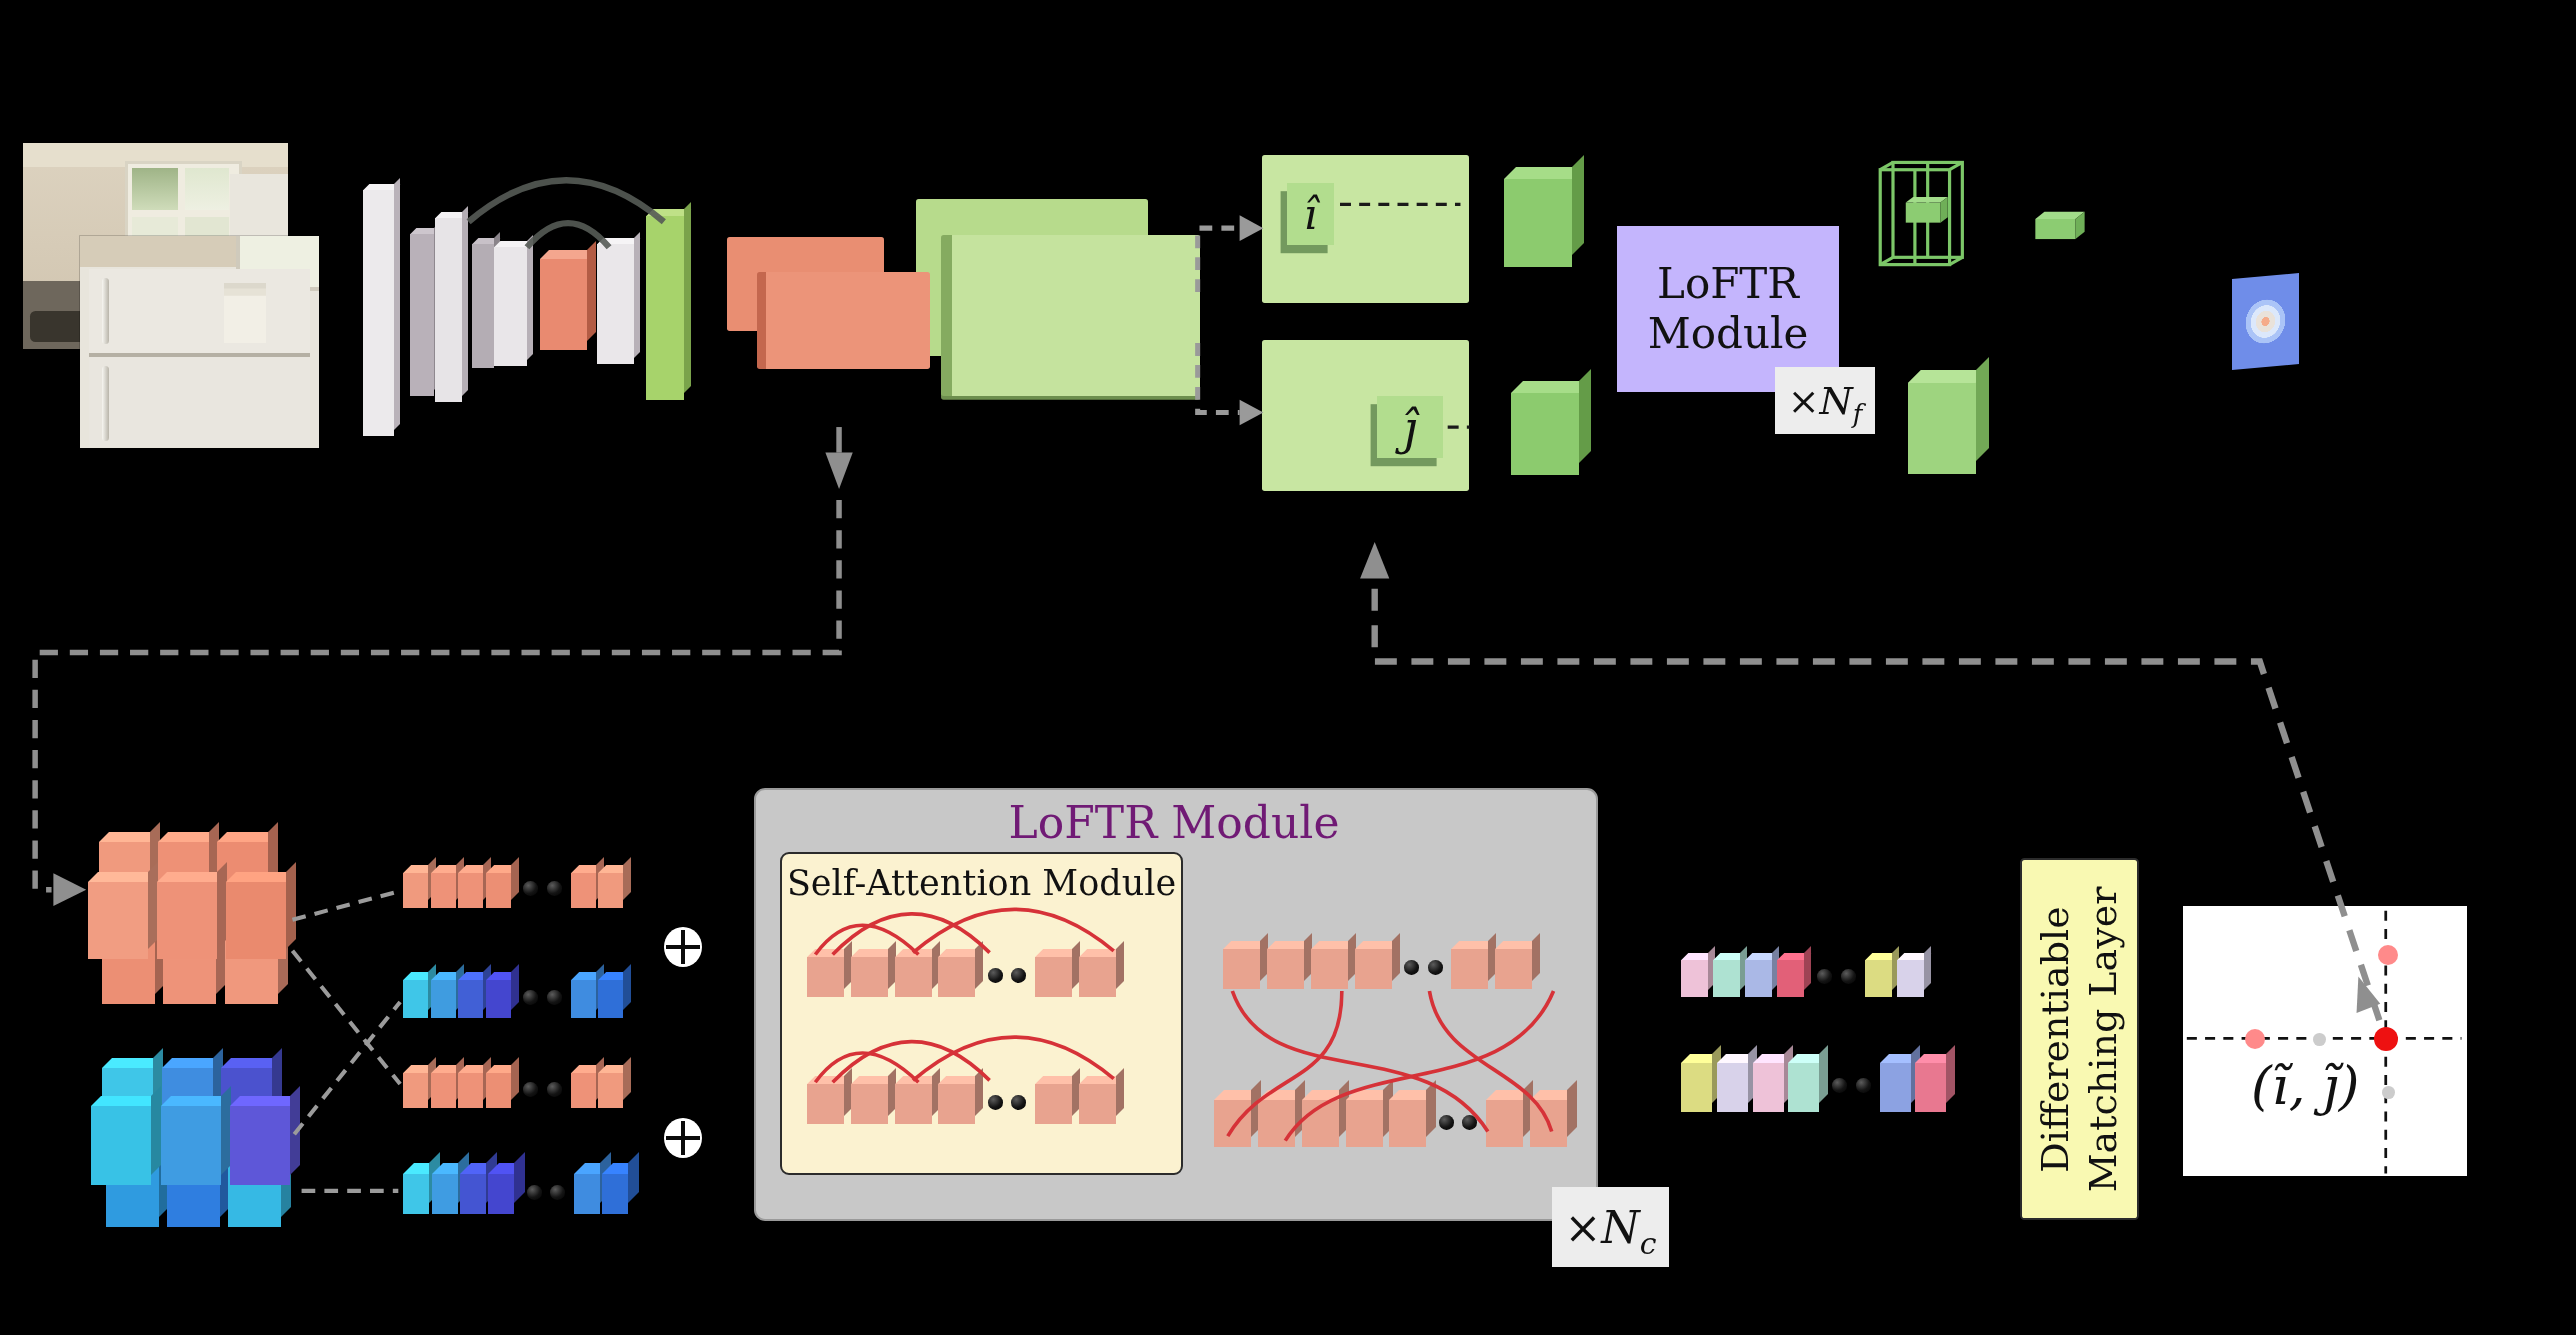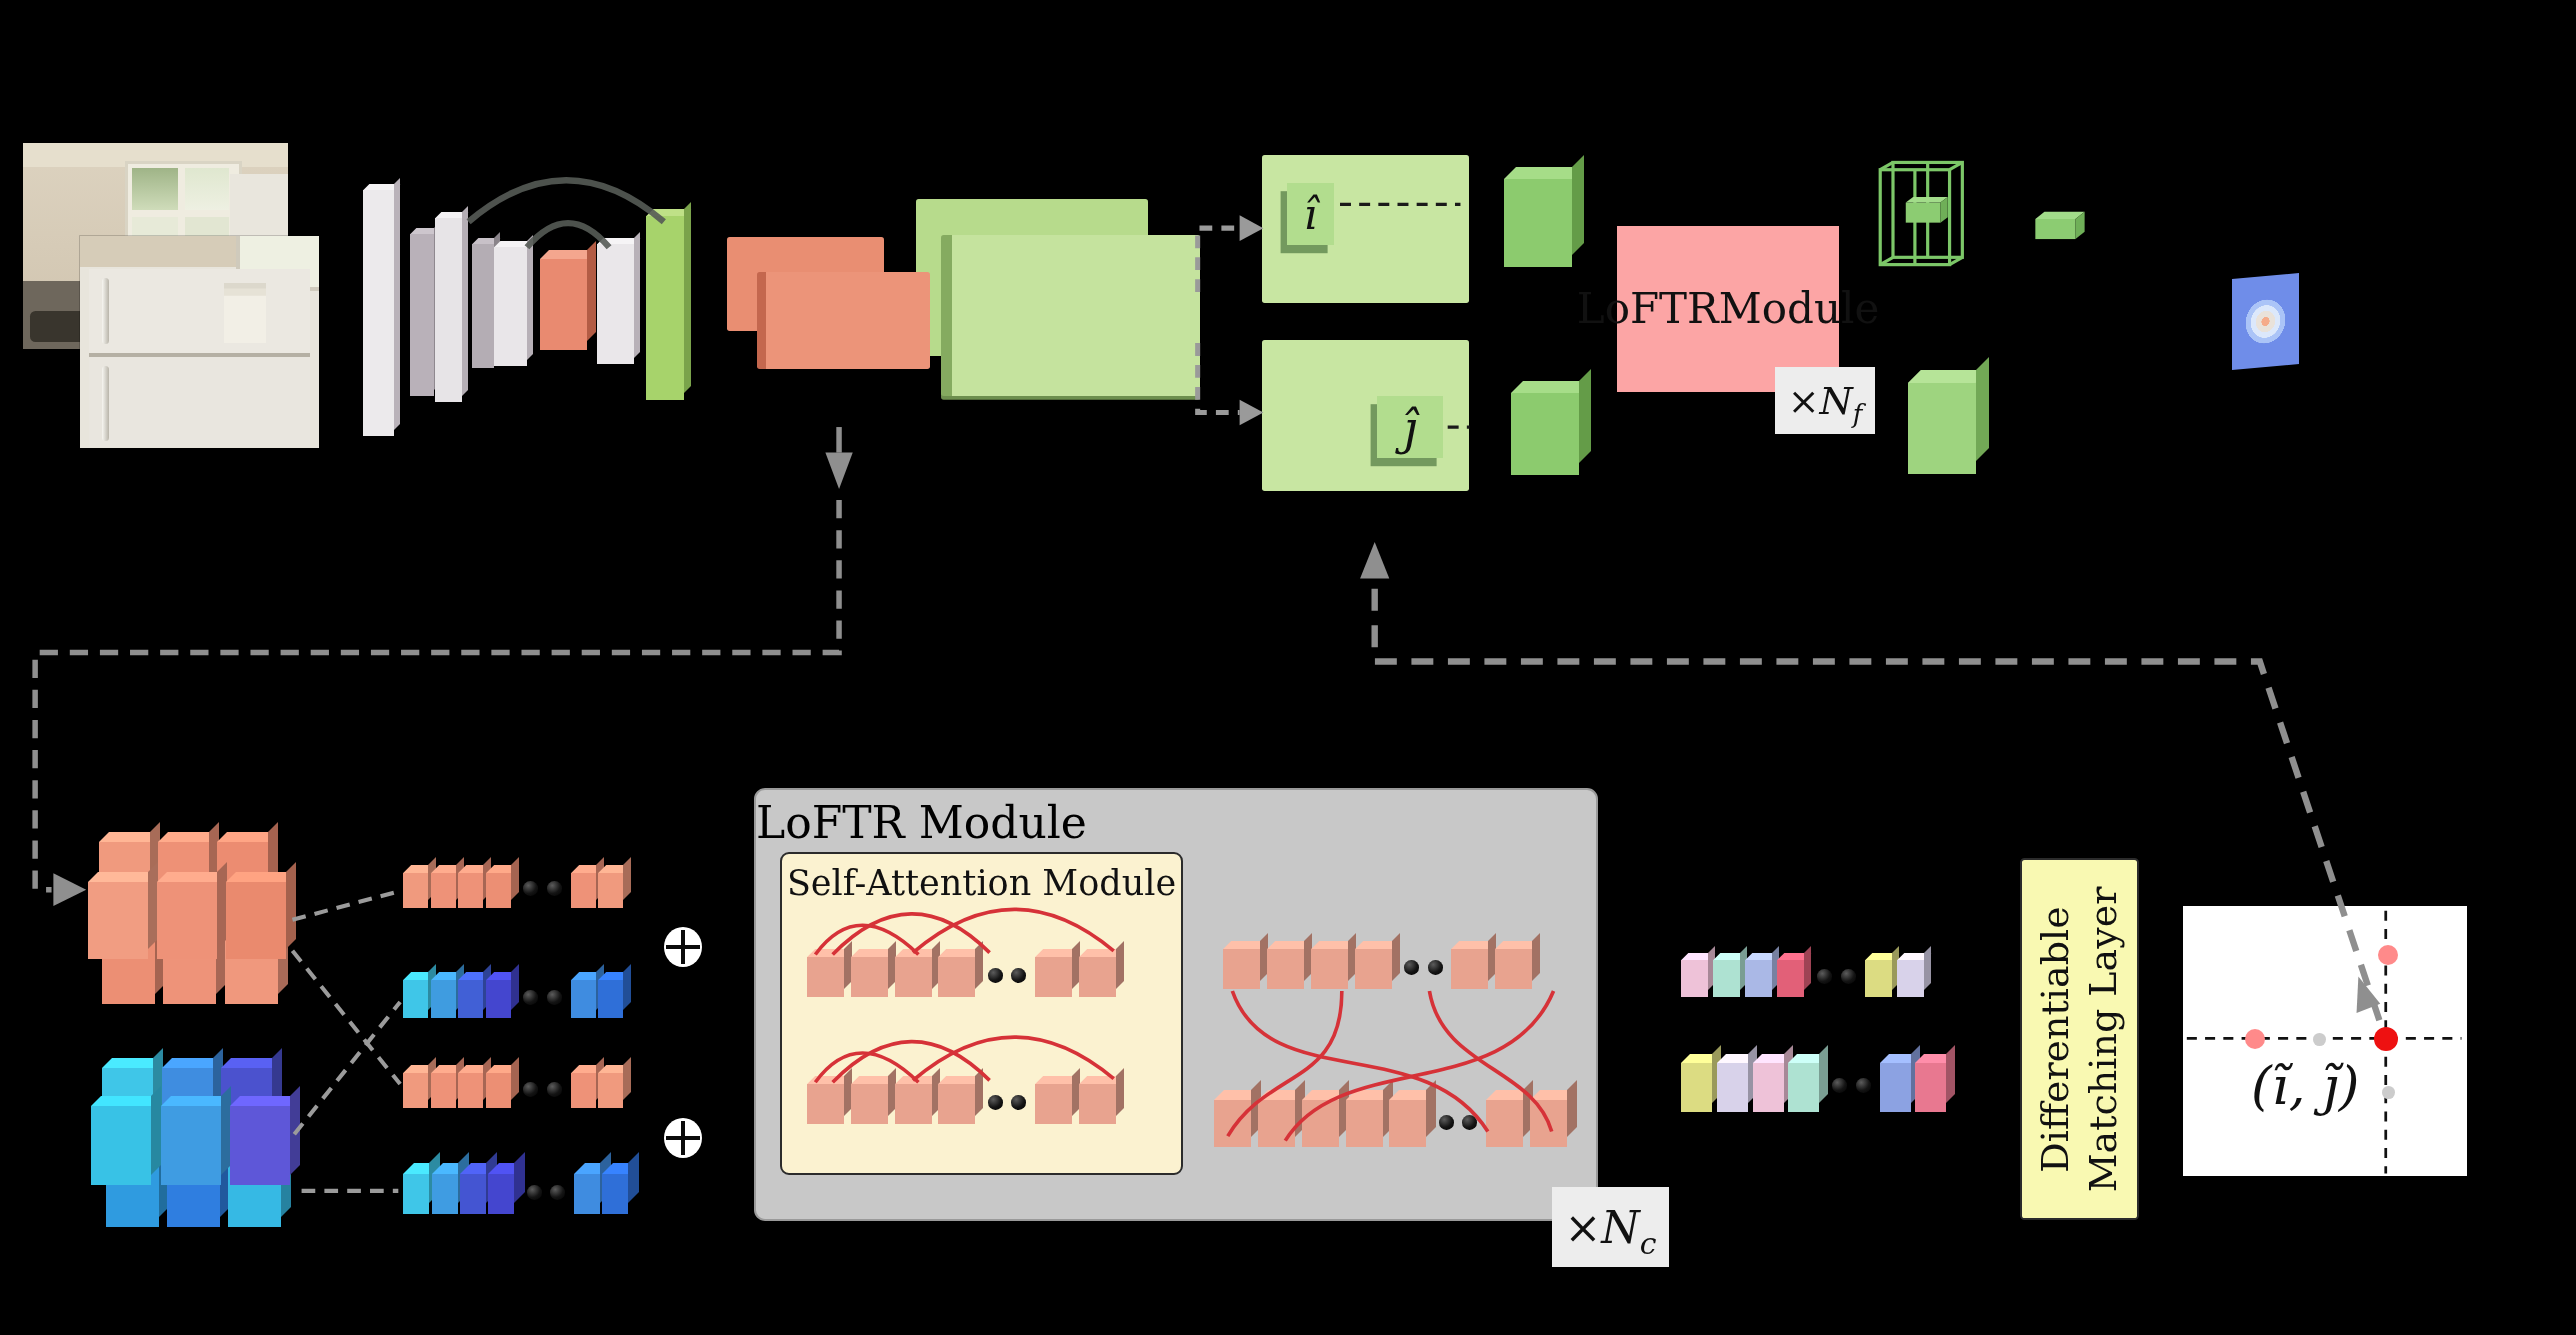--- a/index.html
+++ b/index.html
@@ -15,21 +15,21 @@
            background:var(--s);transform:skewY(-45deg);transform-origin:0 0;}
   .dot{position:absolute;border-radius:50%;
        background:radial-gradient(circle at 35% 30%, #5c5c5c 0%, #141414 55%, #000 100%);}
   
   .photo{position:absolute;overflow:hidden;}
   
   .fmap{position:absolute;border-radius:2.7px;}
   .sticker{position:absolute;display:flex;align-items:center;justify-content:center;
            font-style:italic;color:#111;}
   
-  .graybox{position:absolute;background:#fca5a5;color:#111;display:flex;
+  .graybox{position:absolute;background:#c4b5fd;color:#111;display:flex;flex-direction:column;
            justify-content:center;align-items:center;}
   .nbox{position:absolute;background:#ededed;color:#111;display:flex;align-items:center;justify-content:center;font-style:italic;}
   .nbox .sub{font-size:.68em;align-self:flex-end;transform:translateY(-18%);}
   .creambox{position:absolute;background:#fbf2d0;border:2.7px solid #2b2b2b;border-radius:9px;}
   .creambox .cap{position:absolute;top:9px;left:0;right:0;text-align:center;color:#111;}
   .plus{position:absolute;width:38px;height:40px;border-radius:50%;background:#fff;}
   .plus:before,.plus:after{content:"";position:absolute;background:#0a0a0a;}
   .plus:before{left:50%;top:2.7px;bottom:2.7px;width:4.6px;margin-left:-2.3px;}
   .plus:after{top:50%;left:1.8px;right:1.8px;height:4.6px;margin-top:-2.3px;}
   .cdot{position:absolute;border-radius:50%;}
@@ -163,21 +163,21 @@
       <rect x="2230" y="240" width="44" height="22" fill="#8ccc72"></rect>
       <polygon points="2230,240 2240,232 2284,232 2274,240" fill="#a2dc8a"></polygon>
       <polygon points="2274,240 2284,232 2284,254 2274,262" fill="#6faf58"></polygon>
     </g>
   </svg>
 
   <div class="abs lyr3" style="left:2232px;top:276px;width:67px;height:91px;transform:skewY(-5deg);
               background:radial-gradient(ellipse 42% 34% at 50% 50%, #f5ab8a 0%, #f5ab8a 14%, #e9e2da 15% 34%, #dce8fb 35% 52%, #abc4f7 53% 70%, #6f8de9 71% 100%);"></div>
 
   <div class="abs lyr2" style="left:754px;top:788px;width:840px;height:429px;background:#c8c8c8;border:2.7px solid #9a9a9a;border-radius:11px;">
-    <div class="abs" style="left:0;right:4px;top:7.3px;font-size:44px;color:#000000;">LoFTR Module</div>
+    <div class="abs" style="left:0;right:4px;top:7.3px;text-align:center;font-size:44px;color:#701a75;">LoFTR Module</div>
   </div>
   <div class="creambox lyr3" style="left:780px;top:852px;width:399px;height:319px;">
     <div class="cap" style="font-size:35px;">Self-Attention Module</div>
   </div>
   <div class="nbox lyr4" style="left:1552px;top:1187px;width:117px;height:80px;font-size:44px;">
     <span>×N</span>
       <span class="sub">c</span>
   </div>
 
   <div class="plus lyr4" style="left:664px;top:927px;"></div>

